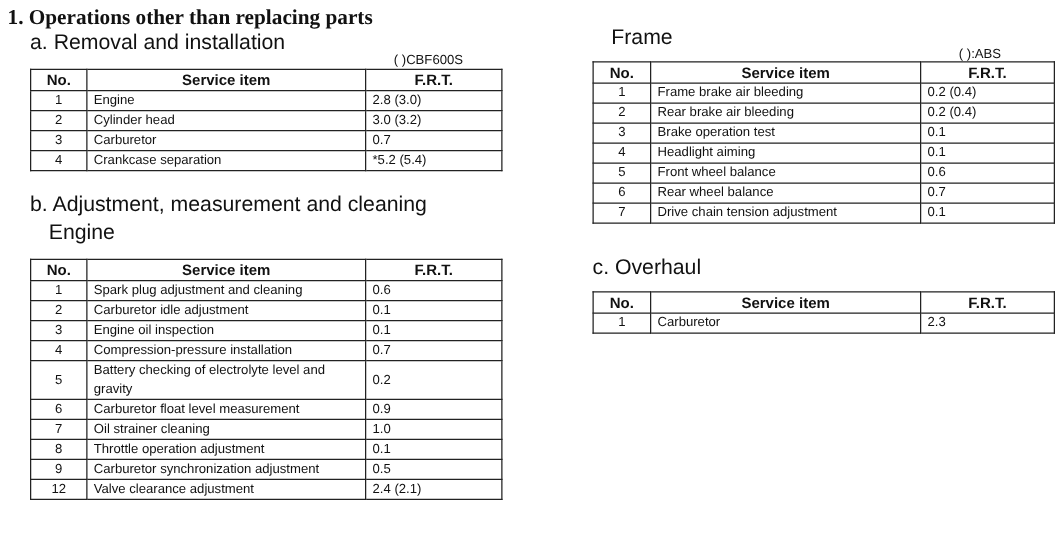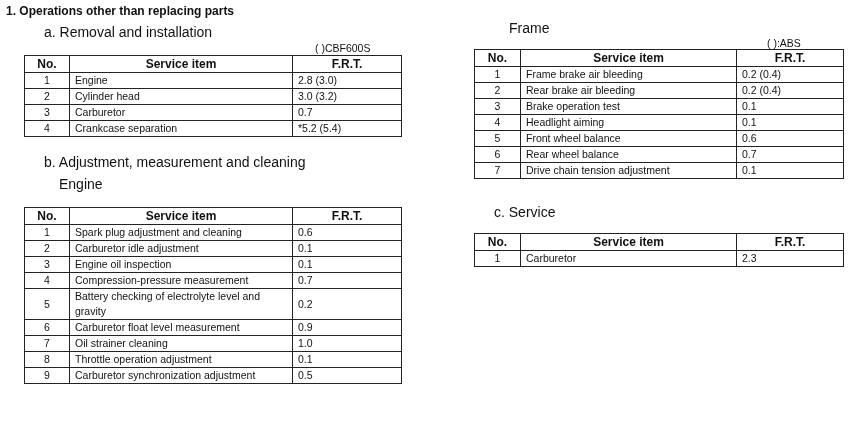--- a/index.html
+++ b/index.html
@@ -1,20 +1,20 @@
 <!DOCTYPE html>
 <html><head>
 <meta charset="utf-8">
 <style>
   html, body { margin: 0; padding: 0; background: #ffffff; }
   body { width: 850px; height: 438px; position: relative; overflow: hidden;
          font-family: "Liberation Sans", sans-serif; color: #111; }
   .abs { position: absolute; }
-  .h1 { font-weight: bold; font-size: 12px; left: 6px; top: 4px; white-space: nowrap; }
-  .h2 { font-size: 14px; white-space: nowrap; margin-left: 20px; }
+  .h1 { font-weight: bold; font-size: 17px; left: 6px; top: 4px; white-space: nowrap; font-family: Liberation Serif, serif; }
+  .h2 { font-size: 17px; white-space: nowrap; }
   .note { font-size: 10.5px; white-space: nowrap; }
   table.frt { position: absolute; border-collapse: collapse; font-size: 10.5px; table-layout: fixed; }
   table.frt th, table.frt td { border: 1.2px solid #222; padding: 0 5px; line-height: 15px; height: 15px; }
   table.frt th { font-weight: bold; font-size: 12px; text-align: center; height: 16px; }
   table.frt td.no { text-align: center; }
   table.frt td.item { text-align: left; }
   table.frt td.val { text-align: left; }
   table.frt { border: 1.6px solid #222; }
   td.two-line { line-height: 12px; padding-top: 2px; padding-bottom: 2px; }
 </style>
@@ -88,21 +88,21 @@
         <td class="item">Carburetor idle adjustment</td>
         <td class="val">0.1</td>
       </tr>
     <tr>
         <td class="no">3</td>
         <td class="item">Engine oil inspection</td>
         <td class="val">0.1</td>
       </tr>
     <tr>
         <td class="no">4</td>
-        <td class="item">Compression-pressure measurement</td>
+        <td class="item">Compression-pressure installation</td>
         <td class="val">0.7</td>
       </tr>
     <tr>
         <td class="no">5</td>
         <td class="item two-line">Battery checking of electrolyte level and gravity</td>
         <td class="val">0.2</td>
       </tr>
     <tr>
         <td class="no">6</td>
         <td class="item">Carburetor float level measurement</td>
@@ -116,20 +116,25 @@
     <tr>
         <td class="no">8</td>
         <td class="item">Throttle operation adjustment</td>
         <td class="val">0.1</td>
       </tr>
     <tr>
         <td class="no">9</td>
         <td class="item">Carburetor synchronization adjustment</td>
         <td class="val">0.5</td>
       </tr>
+    <tr>
+        <td class="no">12</td>
+        <td class="item">Valve clearance adjustment</td>
+        <td class="val">2.4 (2.1)</td>
+      </tr>
   </tbody>
 </table>
 
 <div class="abs h2" style="left:489px; top:20px;">Frame</div>
 <div class="abs note" style="left:767px; top:37px;">(  ):ABS</div>
 <table class="frt" style="left:474px; top:49px; width:369px;">
   <colgroup>
       <col style="width:46px">
       <col style="width:216px">
       <col style="width:107px">
@@ -173,21 +178,21 @@
         <td class="val">0.7</td>
       </tr>
     <tr>
         <td class="no">7</td>
         <td class="item">Drive chain tension adjustment</td>
         <td class="val">0.1</td>
       </tr>
   </tbody>
 </table>
 
-<div class="abs h2" style="left:474px; top:204px;">c. Service</div>
+<div class="abs h2" style="left:474px; top:204px;">c. Overhaul</div>
 <table class="frt" style="left:474px; top:233px; width:369px;">
   <colgroup>
       <col style="width:46px">
       <col style="width:216px">
       <col style="width:107px">
     </colgroup>
   <thead>
     <tr>
       <th>No.</th>
       <th>Service item</th>

